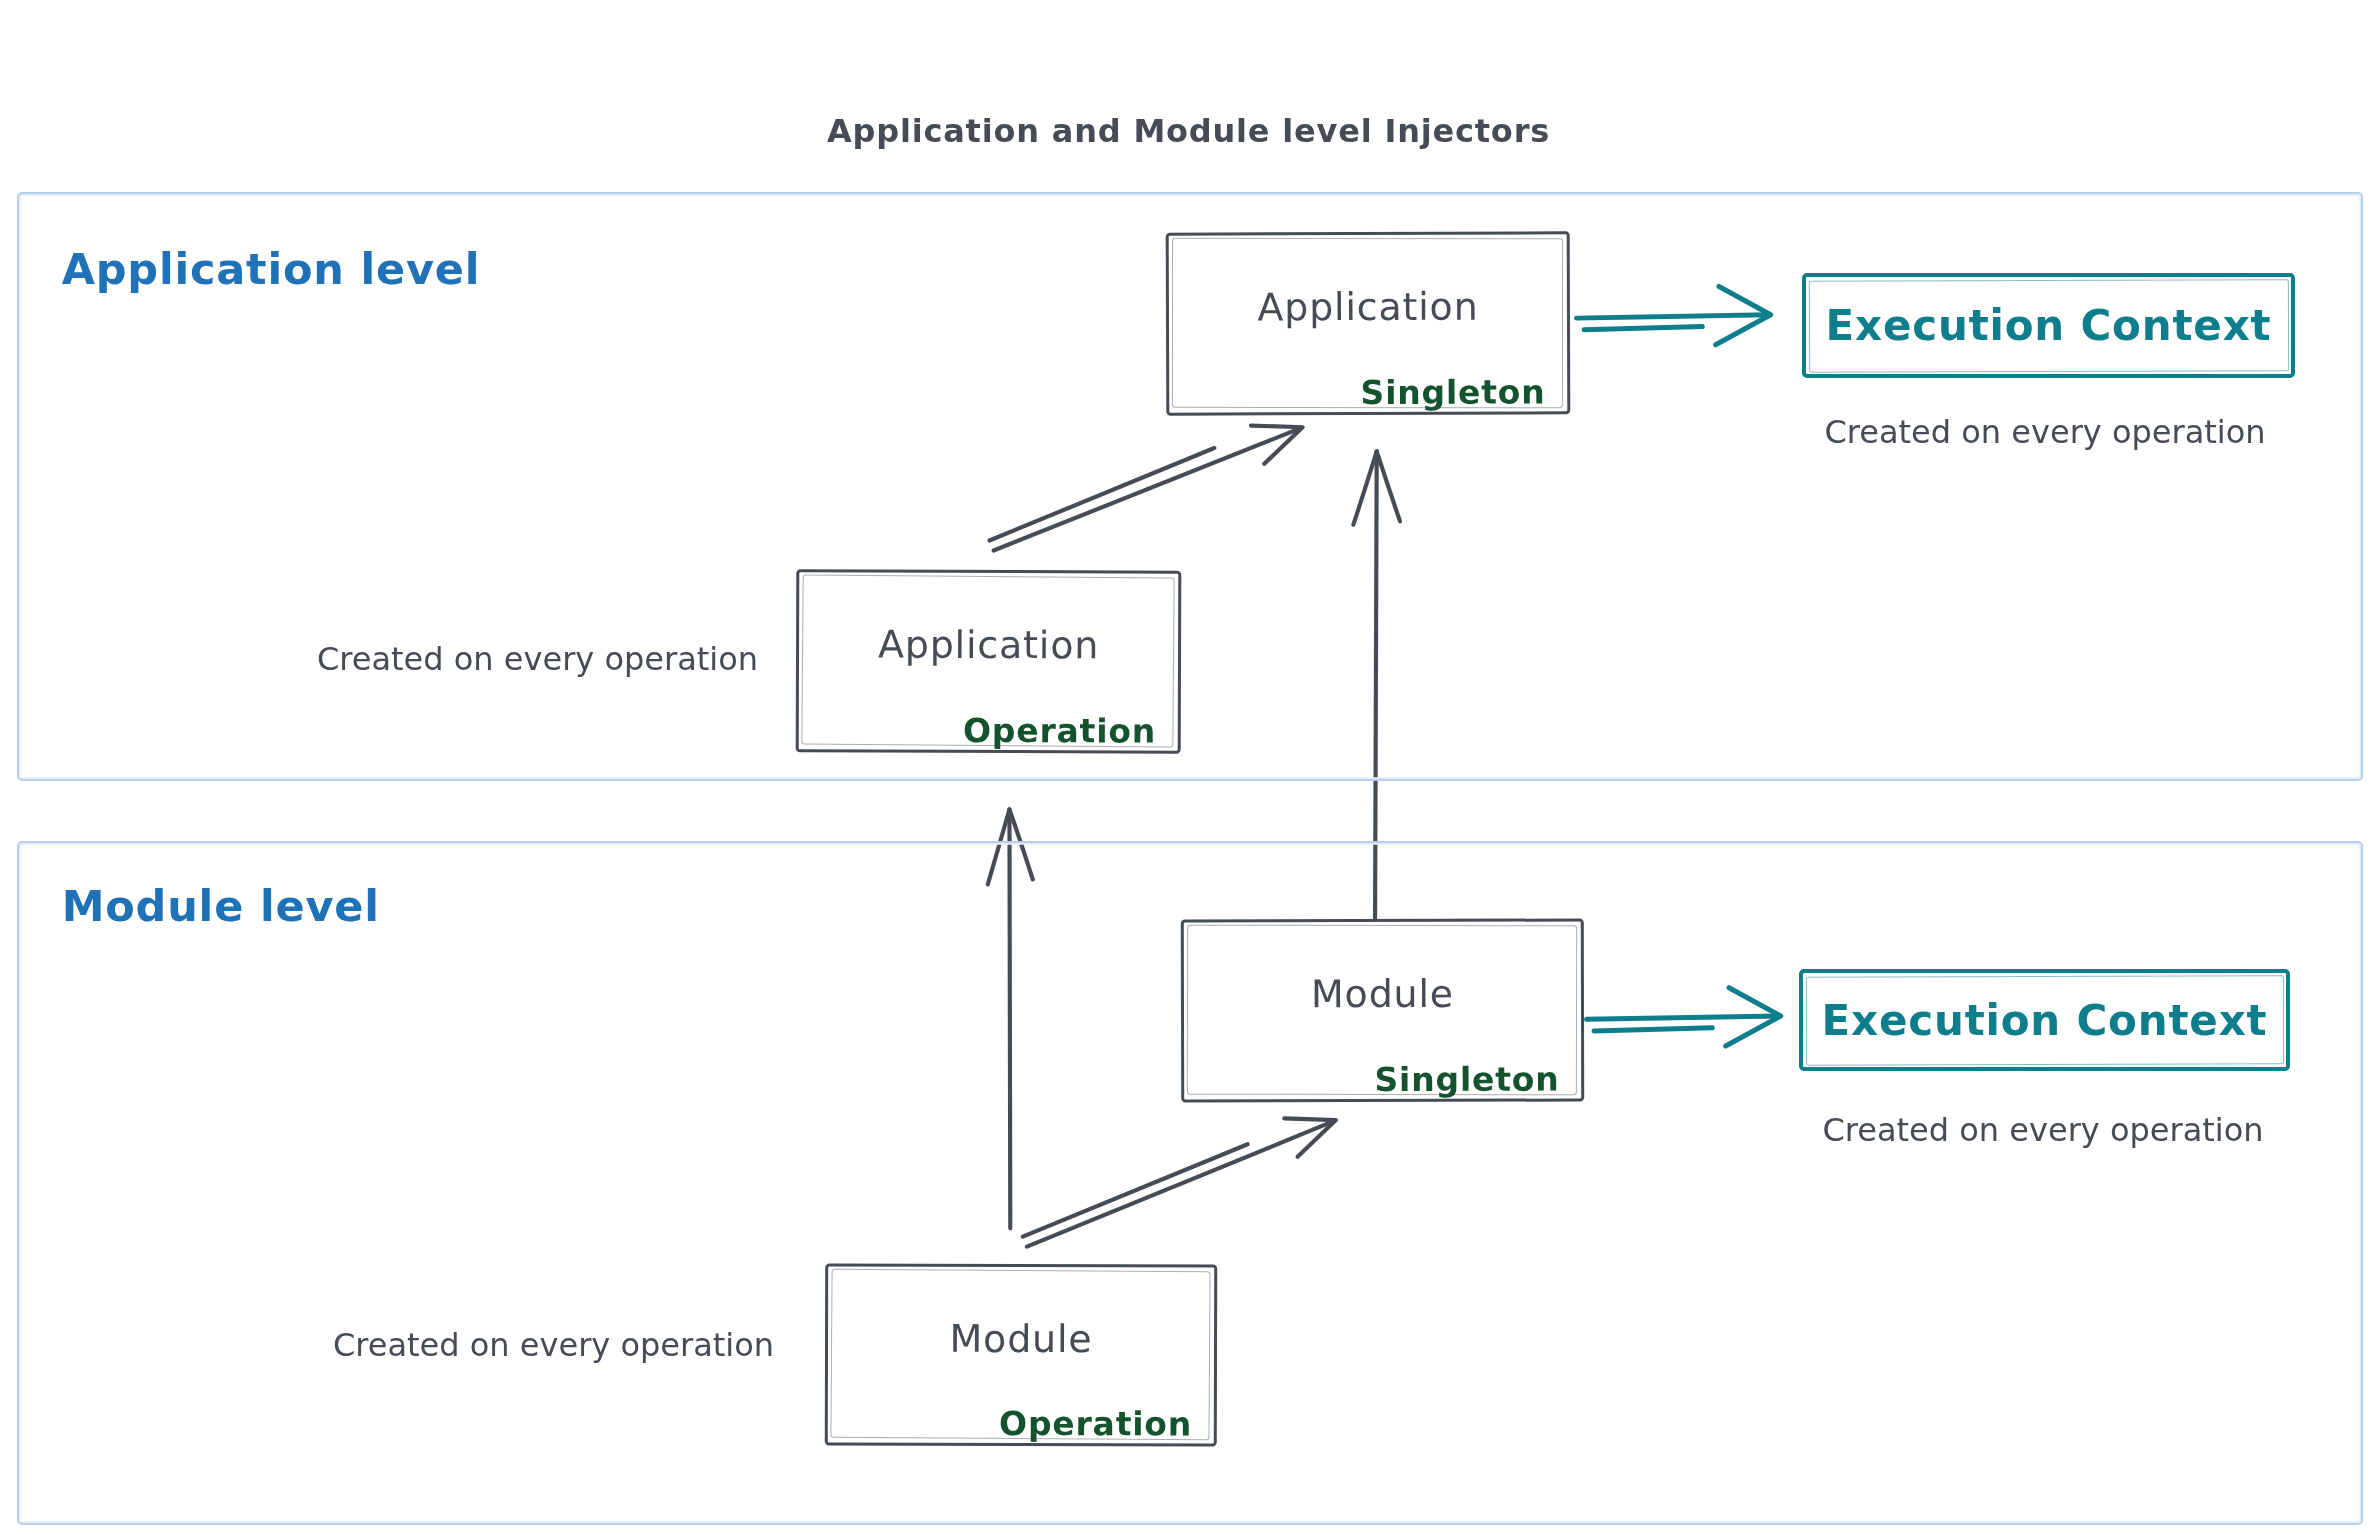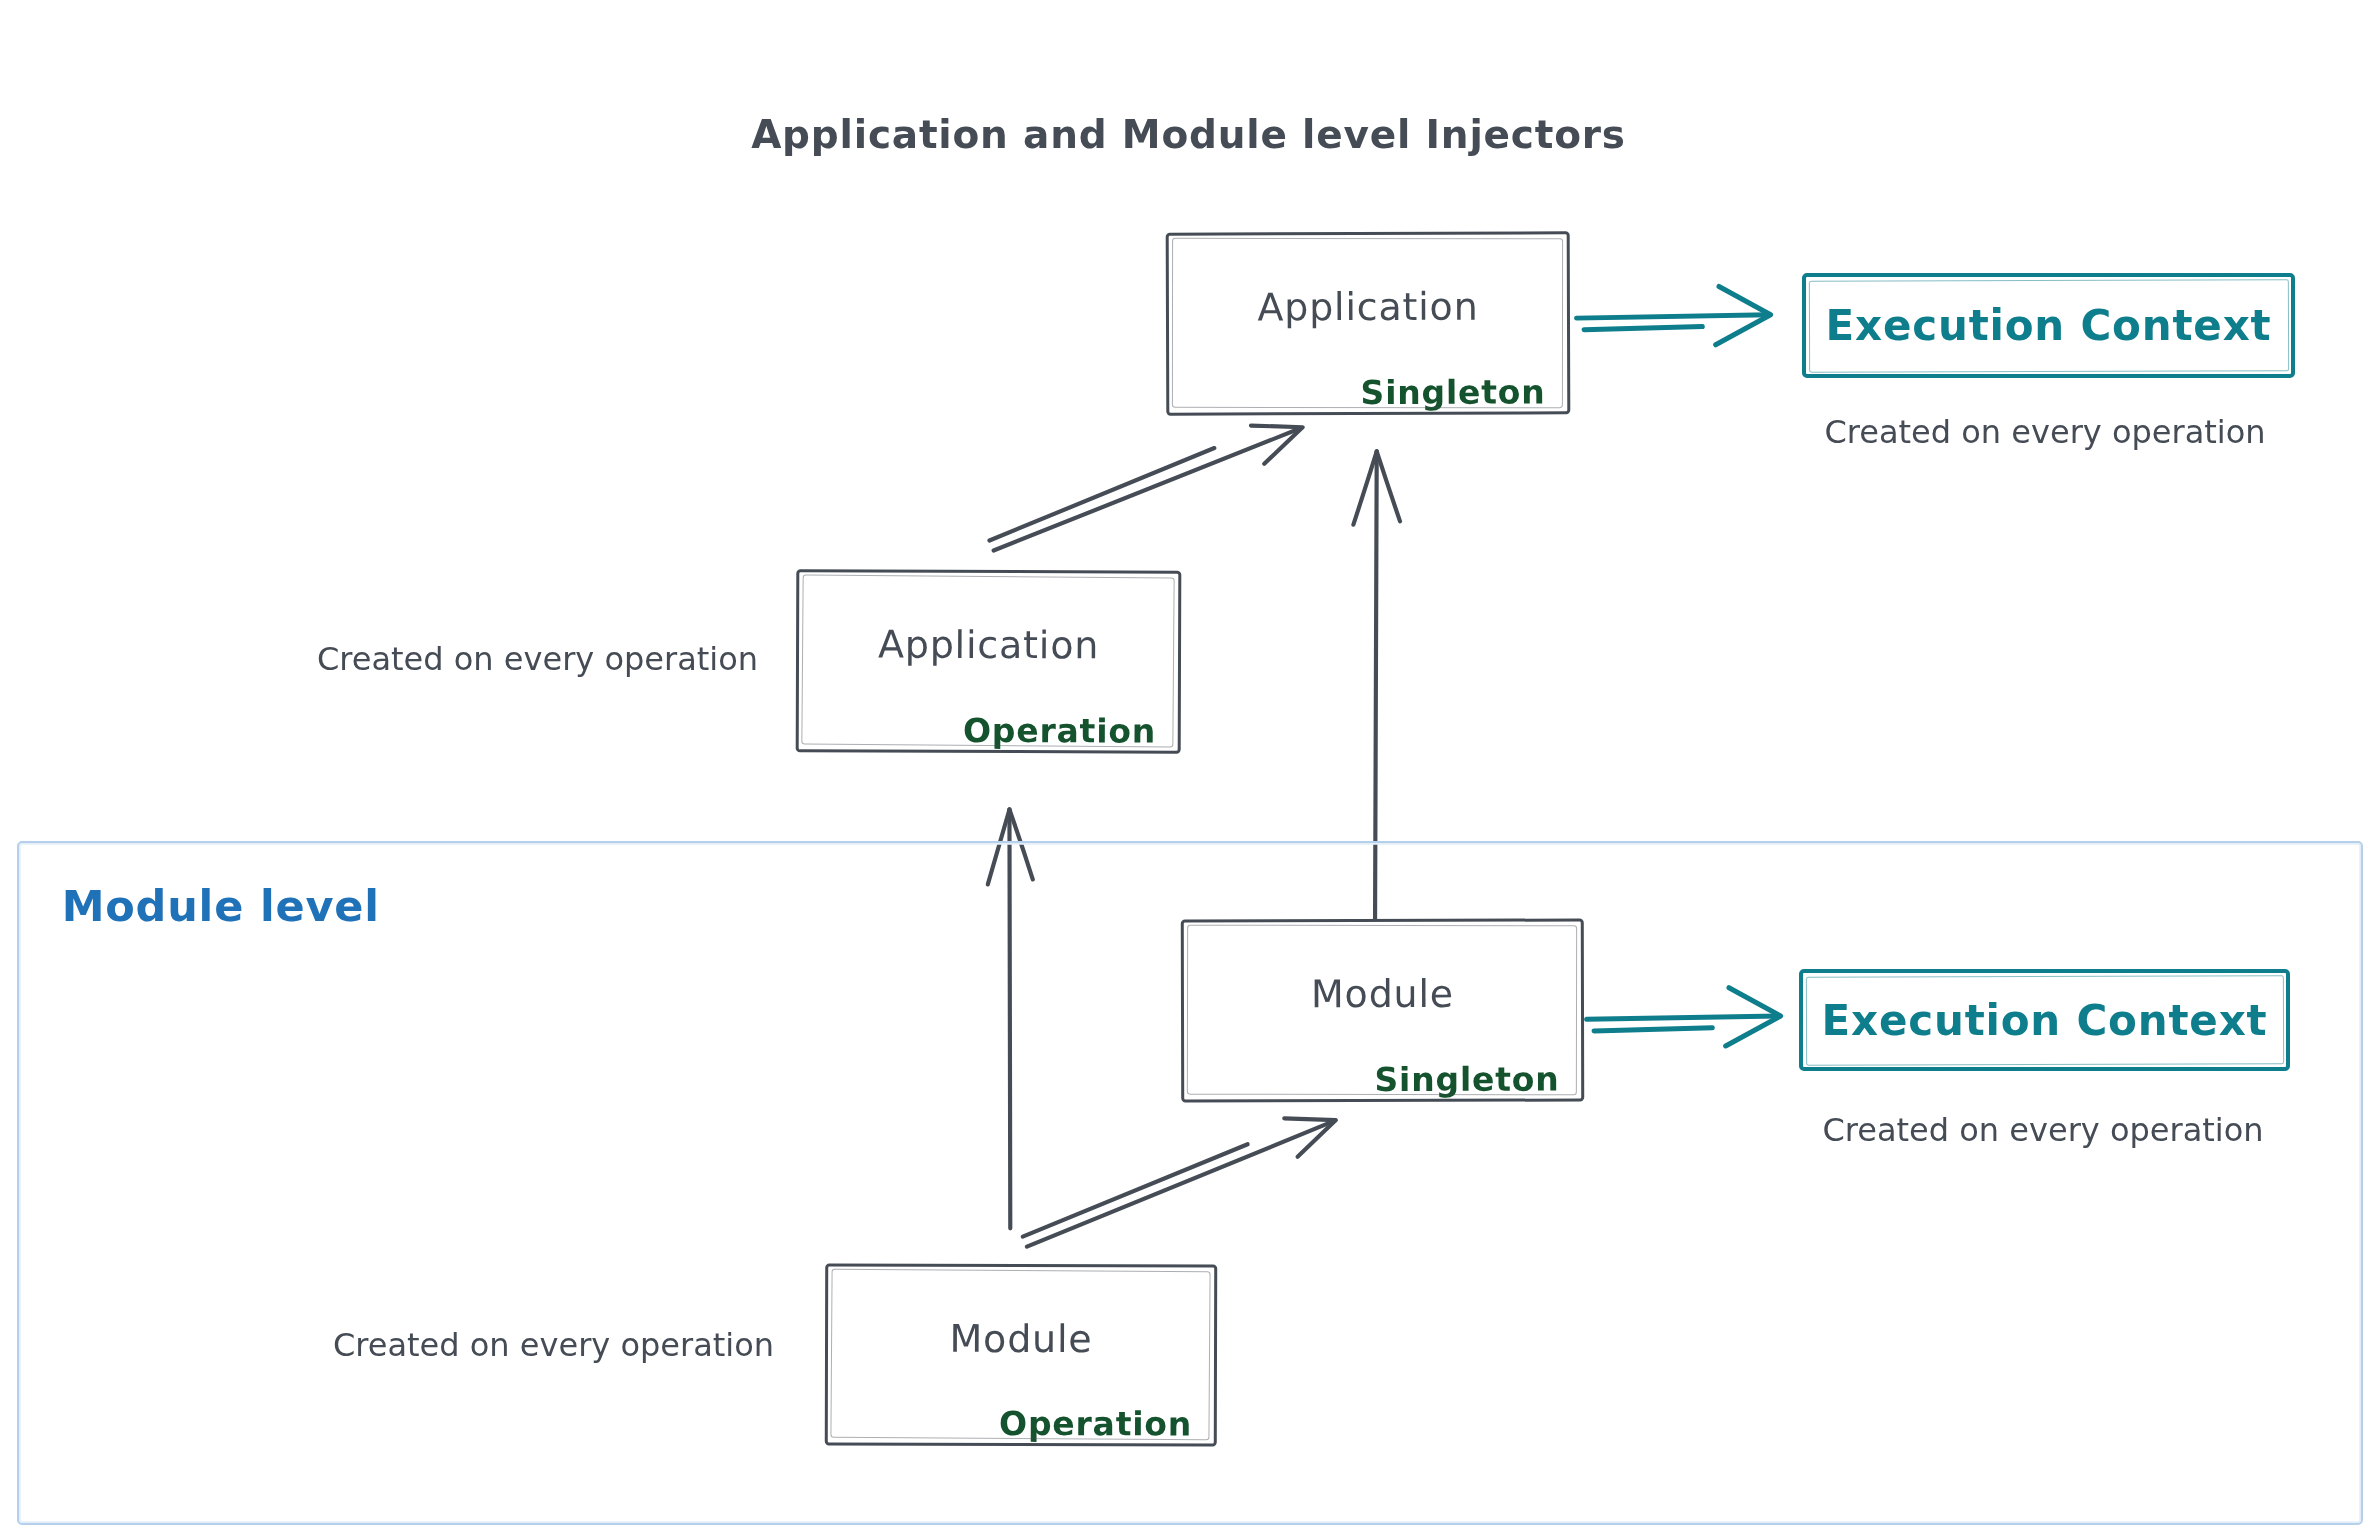--- a/index.html
+++ b/index.html
@@ -7,21 +7,21 @@
     position:relative;width:2377px;height:1534px;background:#ffffff;
     font-family:"DejaVu Sans","Liberation Sans",sans-serif;overflow:hidden;
   }
   
   .page-title{
     position:absolute;left:0;right:0;top:8.3px;text-align:center;
     font-size:57px;font-weight:700;color:#1f72b8;letter-spacing:1.7px;
   }
   .page-subtitle{
     position:absolute;left:0;right:0;top:112px;text-align:center;
-    font-size:39px;font-weight:600;color:#464c55;letter-spacing:0.8px;
+    font-size:32px;font-weight:600;color:#464c55;letter-spacing:0.8px;
   }
   
   .section{
     position:absolute;border:2.5px solid #b6d0ec;border-radius:5px;
     box-shadow:inset 0 0 0 1.7px #e3eef9;background:transparent;
   }
   #section-application{left:16.7px;top:192px;width:2342px;height:585px;}
   #section-module{left:16.7px;top:841px;width:2342px;height:680px;}
   .section-label{
     position:absolute;font-size:43px;font-weight:600;color:#1f72b8;letter-spacing:0.8px;
@@ -112,20 +112,23 @@
       <path d="M1186 1062 Q1200 1014 1212 972"></path>
       <path d="M1240 1056 Q1226 1012 1212 972"></path>
     </g>
     <g class="dark-arrow">
       <path d="M1651 1110 L1653 542"></path>
       <path d="M1625 630 Q1640 584 1653 542"></path>
       <path d="M1681 626 Q1666 582 1653 542"></path>
     </g>
   </svg>
 
+  <div class="section" id="section-application">
+    <div class="section-label">Application level</div>
+  </div>
   <div class="section" id="section-module">
     <div class="section-label">Module level</div>
   </div>
 
   <div class="node" id="node-app-singleton">
     <div class="node-title">Application</div>
     <div class="node-tag">Singleton</div>
   </div>
 
   <div class="exec" id="exec-app">

